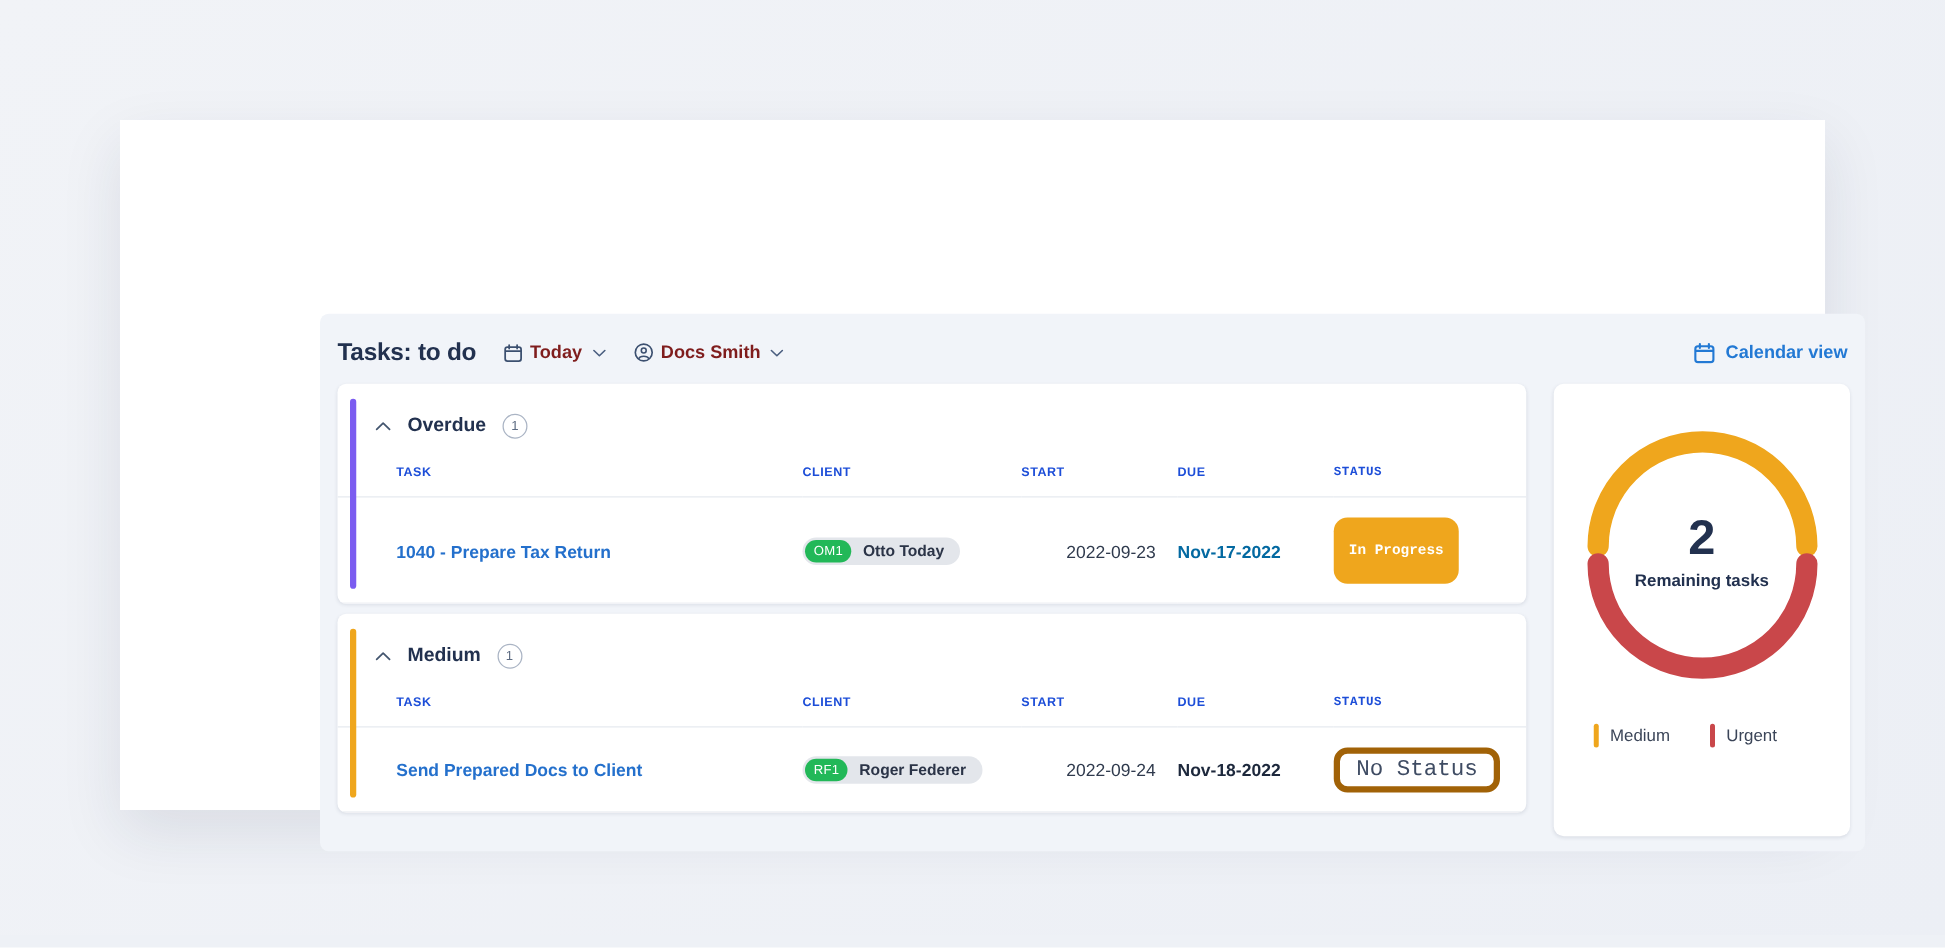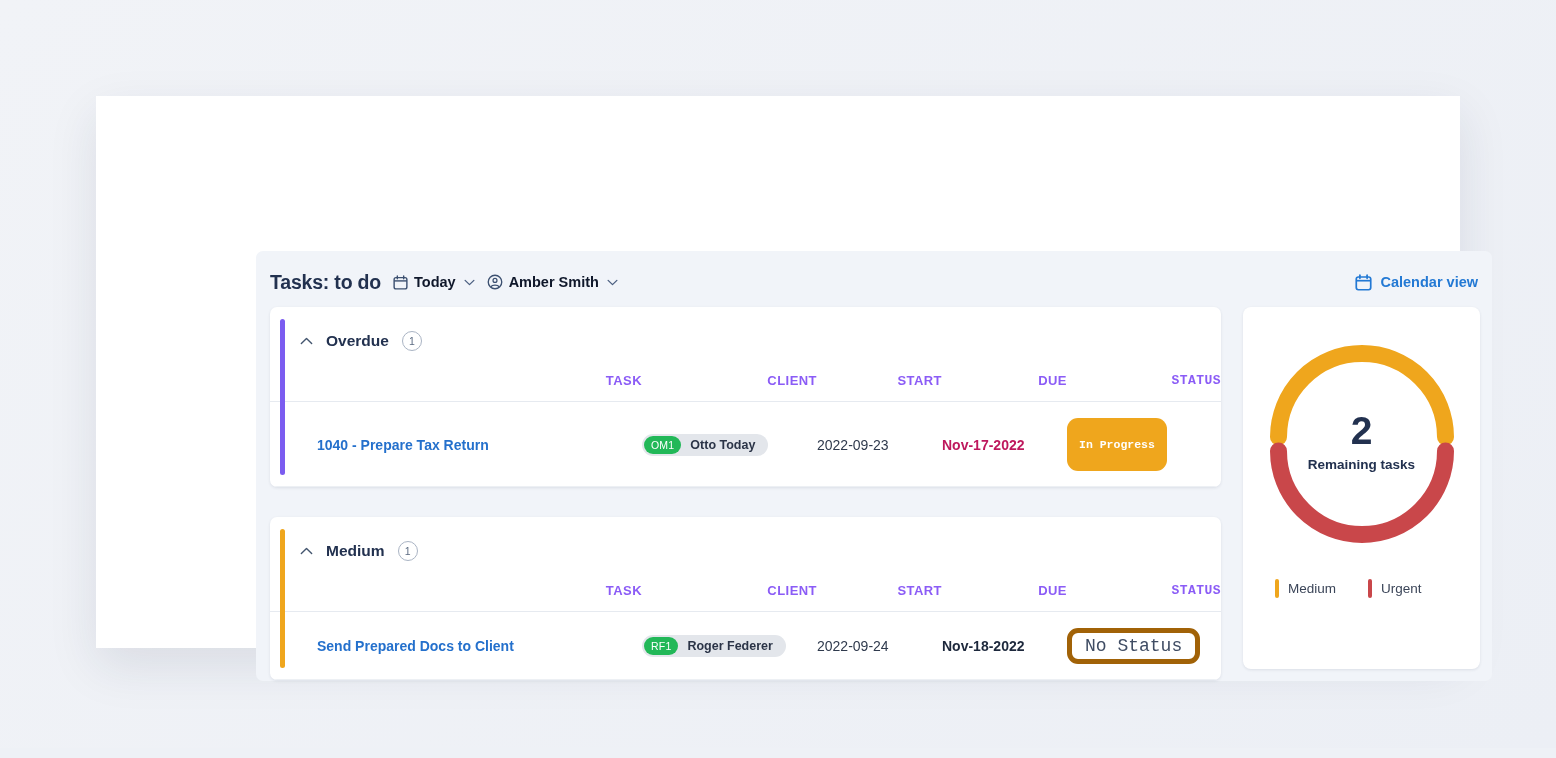--- a/index.html
+++ b/index.html
@@ -55,22 +55,22 @@
     font-size: 19.5px;
     font-weight: bold;
     color: #22314f;
     letter-spacing: -0.2px;
     white-space: nowrap;
   }
   .filter-chip {
     display: flex;
     align-items: center;
     gap: 6px;
-    margin-left: 12px;
-    color: #0f172a;
+    margin-left: 22px;
+    color: #7f1d1d;
     font-size: 14.5px;
     font-weight: bold;
     cursor: pointer;
     white-space: nowrap;
   }
   .filter-chip .chev {
     color: #4b5f80;
     font-weight: normal;
     margin-left: 2px;
   }
@@ -96,21 +96,21 @@
     bottom: 14px;
     display: flex;
     gap: 22px;
     align-items: flex-start;
   }
   .list-col {
     width: 951px;
     flex: 0 0 951px;
     display: flex;
     flex-direction: column;
-    gap: 30px;
+    gap: 8px;
   }
   .group-card {
     position: relative;
     background: #ffffff;
     border-radius: 7px;
     box-shadow: 0 1px 3px rgba(30, 41, 72, 0.10);
     overflow: hidden;
     padding: 16px 0 0 0;
   }
   .group-accent {
@@ -150,24 +150,24 @@
     align-items: center;
     justify-content: center;
     line-height: 1;
   }
   table.tasks {
     width: 100%;
     border-collapse: collapse;
     margin-top: 18px;
   }
   table.tasks th {
-    text-align: right;
-    font-size: 13px;
-    font-weight: bold;
-    color: #8b5cf6;
+    text-align: left;
+    font-size: 10px;
+    font-weight: bold;
+    color: #1d4ed8;
     letter-spacing: 0.45px;
     padding: 0 0 13px 0;
     border-bottom: 1px solid #e6eaf0;
   }
   table.tasks td {
     padding: 16px 0 15px 0;
     border-bottom: 1px solid #e6eaf0;
     font-size: 14px;
     color: #293449;
     vertical-align: middle;
@@ -202,22 +202,22 @@
     padding: 3px 7px;
     letter-spacing: 0.2px;
     margin-right: 9px;
   }
   .client-name {
     font-size: 12.5px;
     font-weight: bold;
     color: #2a3purple;
     color: #2b3447;
   }
-  .date-plain { color: #2b3purple; color: #2f3a4d; font-size: 14px; }
-  .date-overdue { color: #be185d; font-weight: bold; font-size: 14px; }
+  .date-plain { color: #2b3purple; color: #2f3a4d; font-size: 14px; margin-left: 36px; }
+  .date-overdue { color: #0369a1; font-weight: bold; font-size: 14px; }
   .date-bold { color: #1d283c; font-weight: bold; font-size: 14px; }
   .status-pill {
     display: inline-flex;
     align-items: center;
     justify-content: center;
     border-radius: 11px;
     font-size: 11.5px;
     font-weight: bold;
     padding: 20px 12px;
     cursor: pointer;
@@ -322,21 +322,21 @@
         </div>
 
         <div class="filter-chip">
           <span>
             <svg width="16" height="16" viewBox="0 0 18 18">
               <circle cx="9" cy="9" r="7.6" fill="none" stroke="#3c5070" stroke-width="1.5"></circle>
               <circle cx="9" cy="7.2" r="2.2" fill="none" stroke="#3c5070" stroke-width="1.4"></circle>
               <path d="M4.6 14.4 C5.6 11.8 12.4 11.8 13.4 14.4" fill="none" stroke="#3c5070" stroke-width="1.4" stroke-linecap="round"></path>
             </svg>
           </span>
-          <span>Amber Smith</span>
+          <span>Docs Smith</span>
           <span class="chev">
             <svg width="11" height="7" viewBox="0 0 12 8">
               <path d="M1 1.6 L6 6.4 L11 1.6" fill="none" stroke="#4b5f80" stroke-width="1.5" stroke-linecap="round" stroke-linejoin="round"></path>
             </svg>
           </span>
         </div>
 
         <div class="head-spacer"></div>
 
         <div class="calendar-view">

